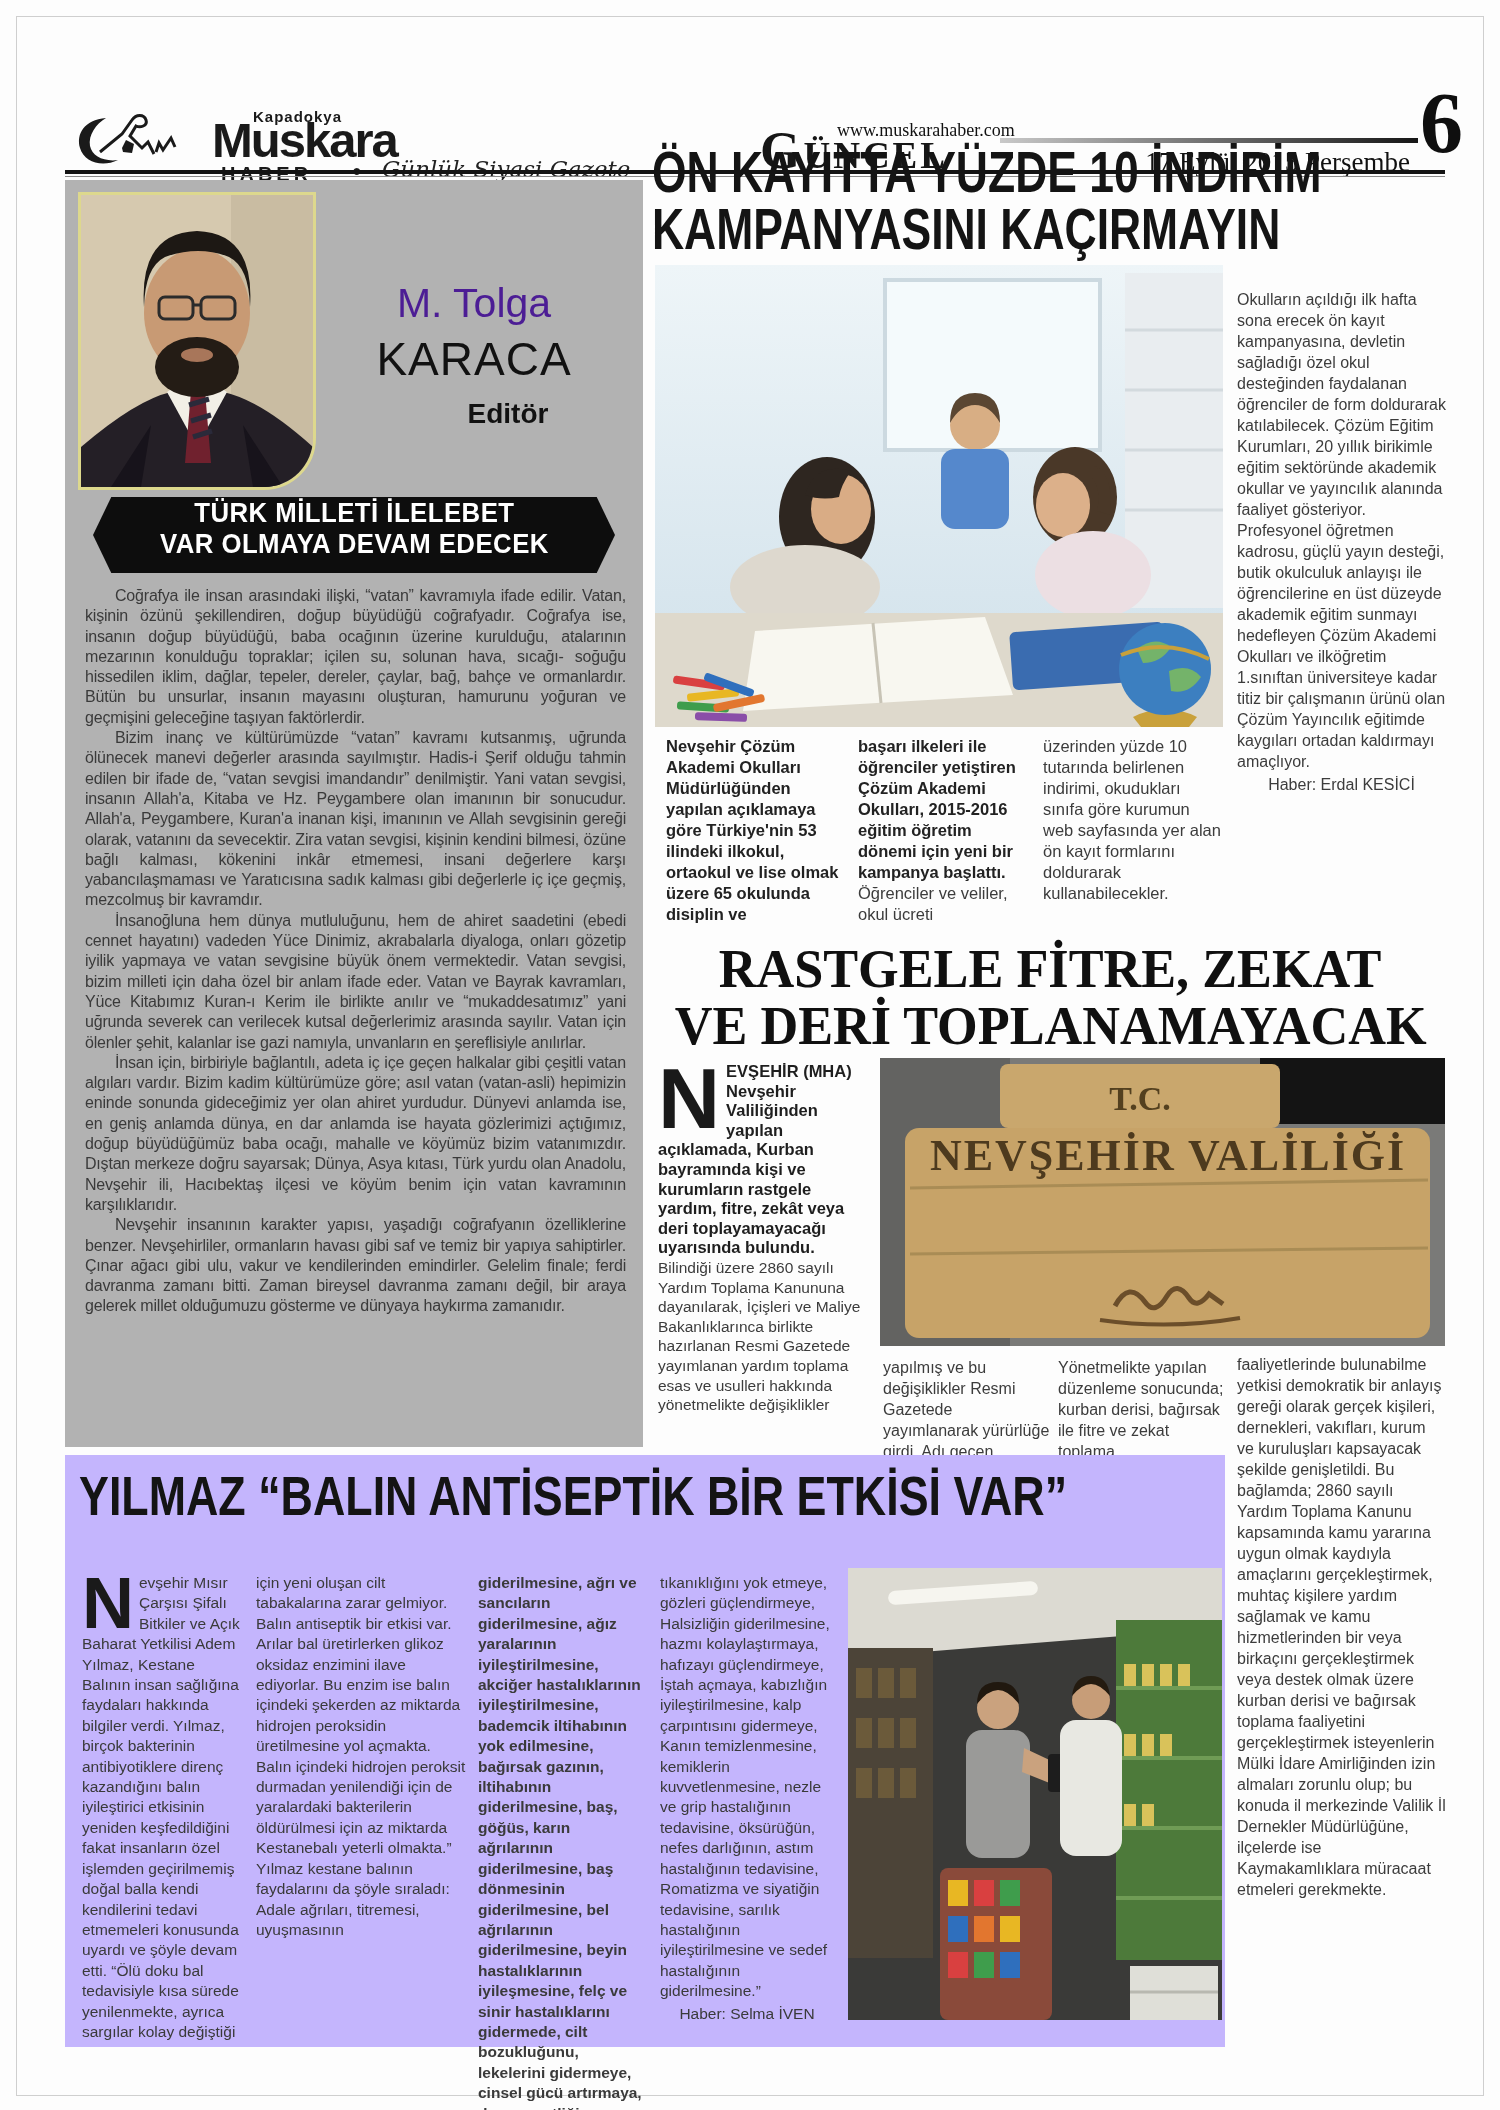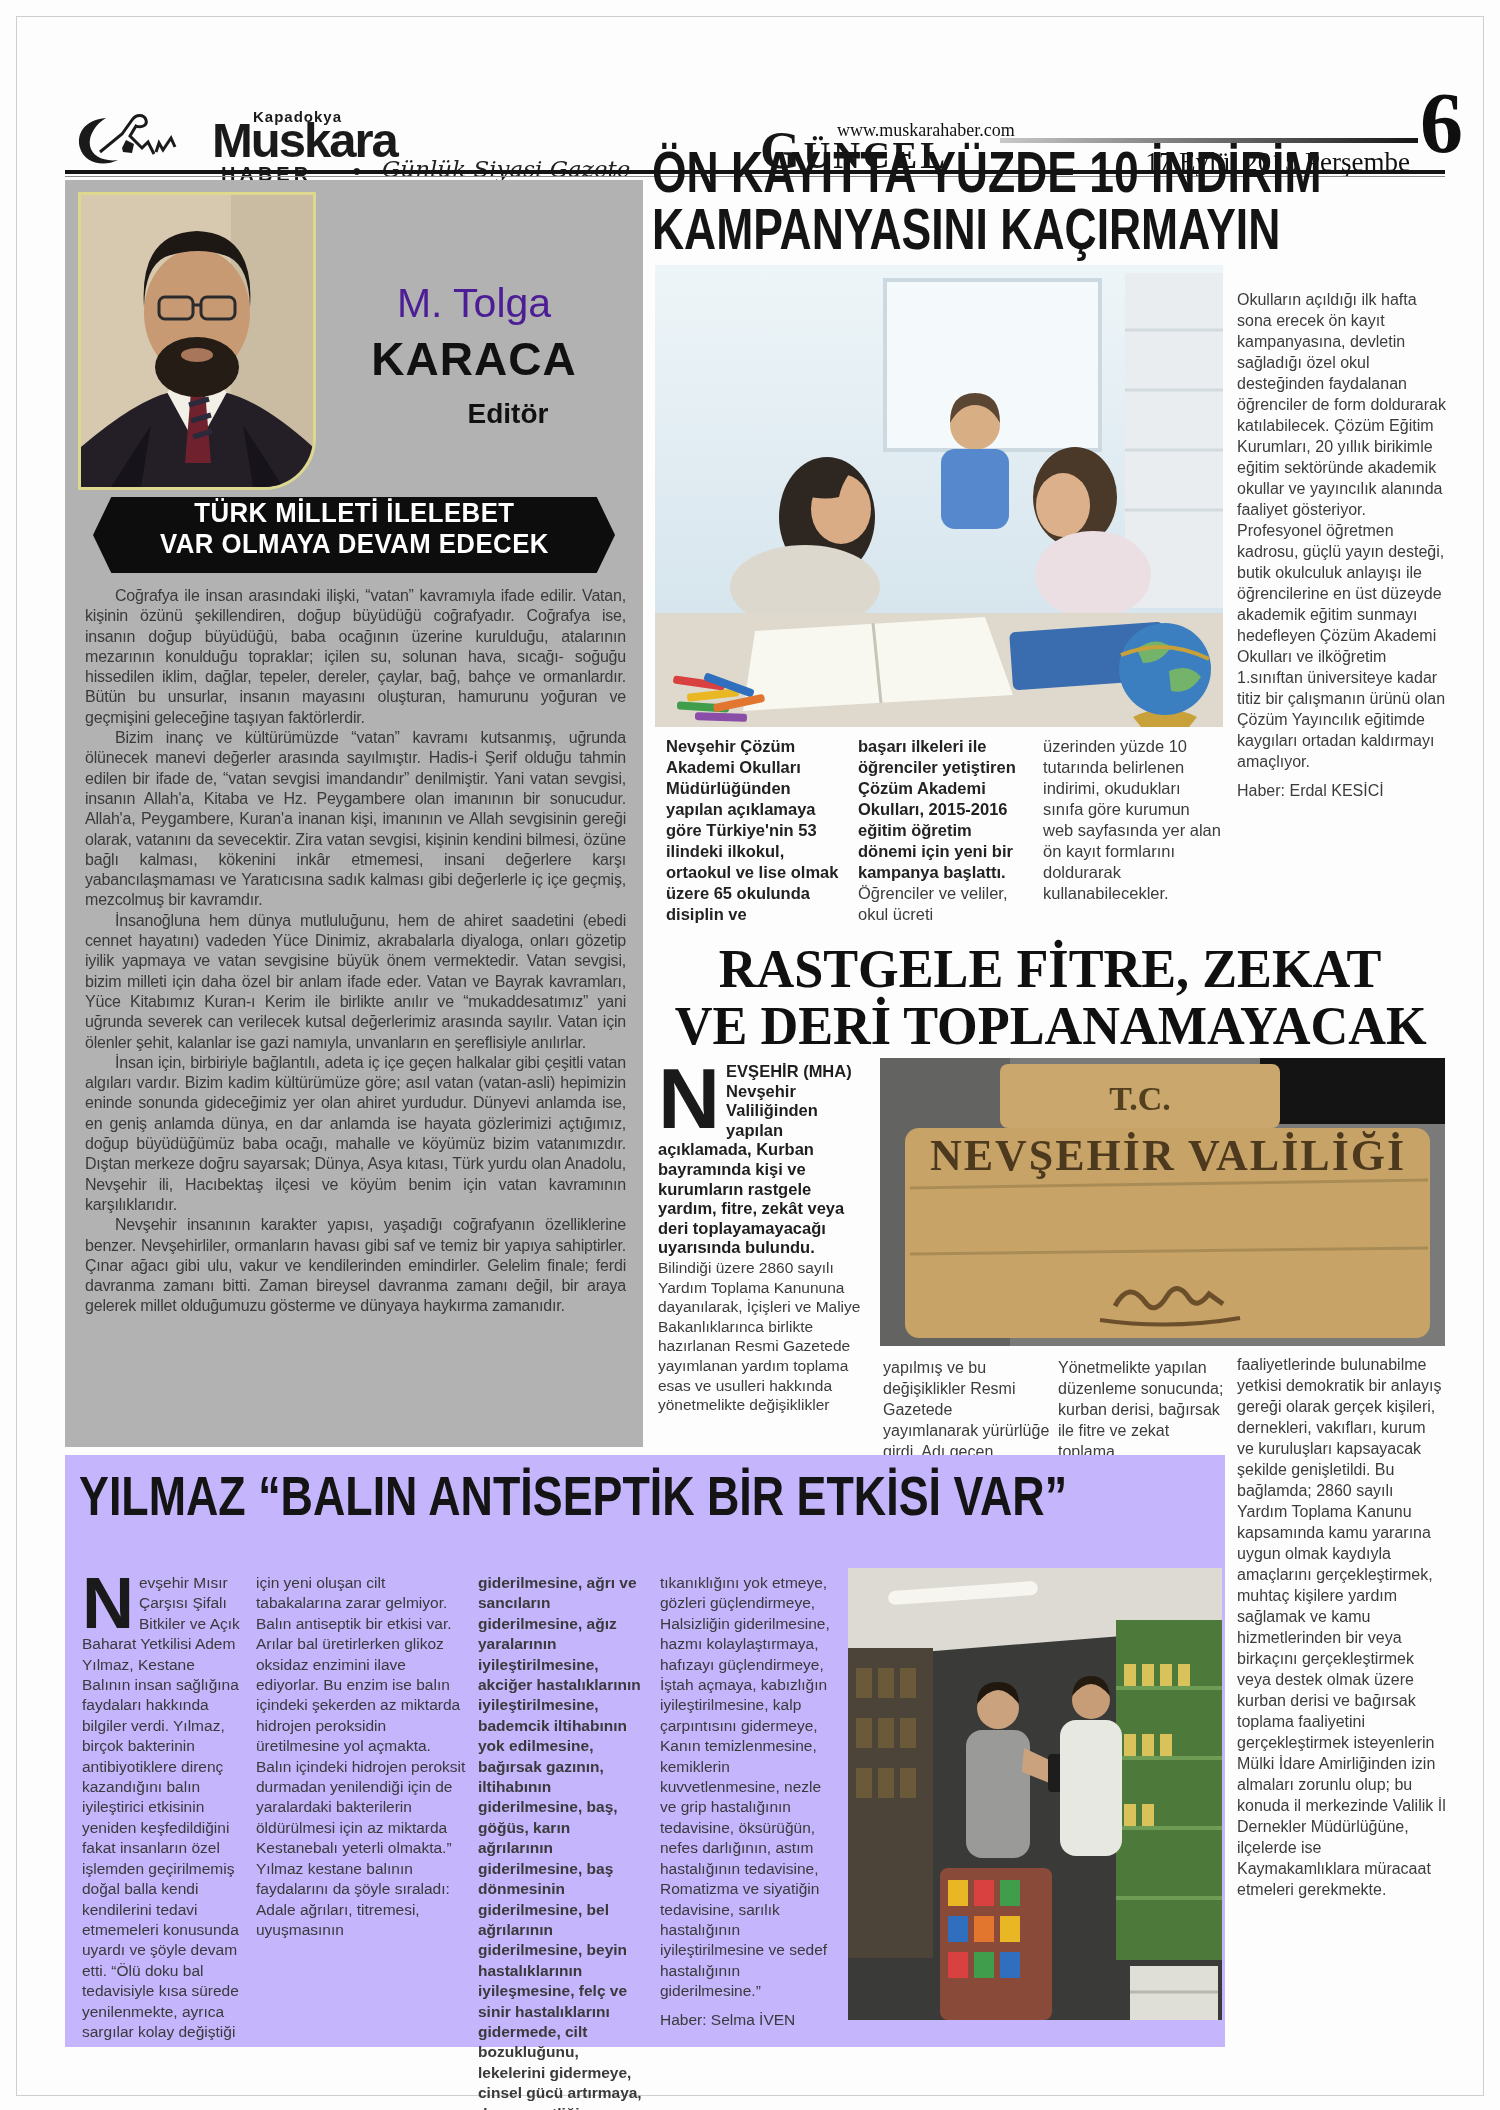--- a/index.html
+++ b/index.html
@@ -20,21 +20,21 @@
   .grad-line{left:1000px;top:138px;width:418px;height:5px;background:linear-gradient(to right,#c9c9c9,#161616);}
   .page-date{left:1100px;top:147px;width:310px;text-align:right;font-size:27px;font-family:"Liberation Serif",serif;color:#111;}
   .page-num{left:1420px;top:80px;font-size:86px;font-weight:bold;font-family:"Liberation Serif",serif;color:#0f0f0f;line-height:1;}
   .head-rule{left:65px;top:170px;width:1380px;height:8px;
              background:linear-gradient(#141414 0 4px,transparent 4px 6px,#8a8a8a 6px 7px,transparent 7px);}
   
   .editor-box{left:65px;top:180px;width:578px;height:1267px;background:#b2b2b2;}
   .portrait{left:13px;top:12px;width:232px;height:292px;border:3px solid #ddd88d;
             border-bottom-right-radius:52px;overflow:hidden;background:#d6cab2;}
   .ed-name1{left:248px;top:100px;width:322px;text-align:center;font-size:41px;font-weight:400;color:#4c1d95;}
-  .ed-name2{left:248px;top:152px;width:322px;text-align:center;font-size:46px;font-weight:700;color:#111;letter-spacing:1px;}
+  .ed-name2{left:248px;top:152px;width:322px;text-align:center;font-size:46px;font-weight:400;color:#111;letter-spacing:1px;}
   .ed-role{left:248px;top:218px;width:322px;text-align:center;font-size:28px;font-weight:900;color:#111;padding-left:34px;}
   .ribbon{left:28px;top:317px;width:522px;height:76px;background:#0d0d0d;
           clip-path:polygon(3.5% 0,96.5% 0,100% 50%,96.5% 100%,3.5% 100%,0% 50%);
           display:flex;align-items:flex-start;justify-content:center;}
   .ribbon-inner{color:#fff;font-weight:900;font-size:28px;line-height:31px;text-align:center;
                 transform:scaleX(.92);letter-spacing:.5px;white-space:nowrap;}
   .editor-text{left:20px;top:406px;width:541px;font-size:16px;line-height:20.3px;text-align:justify;
                color:#3a3a3a;letter-spacing:-.2px;}
   .editor-text p{margin:0;text-indent:30px;}
   
@@ -65,21 +65,21 @@
   .a3-box{left:65px;top:1455px;width:1160px;height:592px;background:#c4b5fd;}
   .hl3{left:14px;top:13px;font-size:56px;font-weight:900;color:#141414;line-height:1;
        transform:scaleX(.8);transform-origin:0 0;white-space:nowrap;}
   .a3-col{top:118px;font-size:15.5px;line-height:20.4px;color:#3a3a3a;position:absolute;}
   .a3c1{left:17px;width:162px;}
   .a3c2{left:191px;width:210px;}
   .a3c3{left:413px;width:170px;font-weight:bold;}
   .a3c4{left:595px;width:174px;}
   .dropcap3{float:left;font-weight:bold;color:#1a1a1a;font-size:72px;line-height:54px;padding:3px 5px 0 0;}
   .photo3{left:783px;top:113px;width:374px;height:452px;overflow:hidden;position:absolute;}
-  .byline{margin-top:8px;}
+  .byline{margin-top:2px;text-align:center;}
 </style>
 </head>
 <body>
 
 <div class="abs scanborder"></div>
 
 <div>
   <svg class="abs" style="left:70px;top:108px" width="140" height="66" viewBox="0 0 140 66">
     <path d="M36 10 C14 12 6 26 10 40 C14 54 32 60 48 52 C34 54 22 48 20 38 C18 27 26 16 36 10 Z" fill="#1a1a1a"></path>
     <path d="M30 44 L52 26 L62 12 C66 6 74 6 76 12 C78 18 70 20 66 18 L60 28 L72 40 L78 34 L84 46" fill="none" stroke="#1a1a1a" stroke-width="3"></path>

